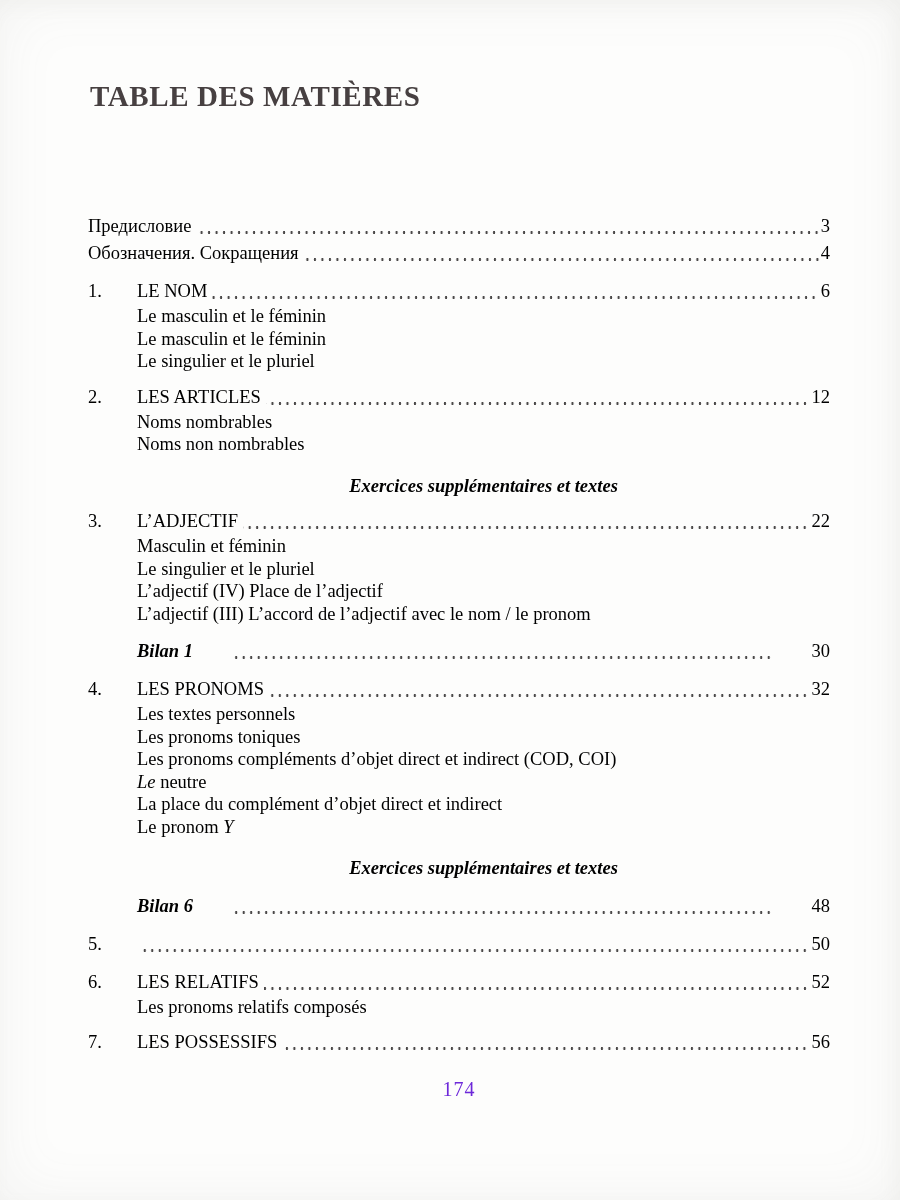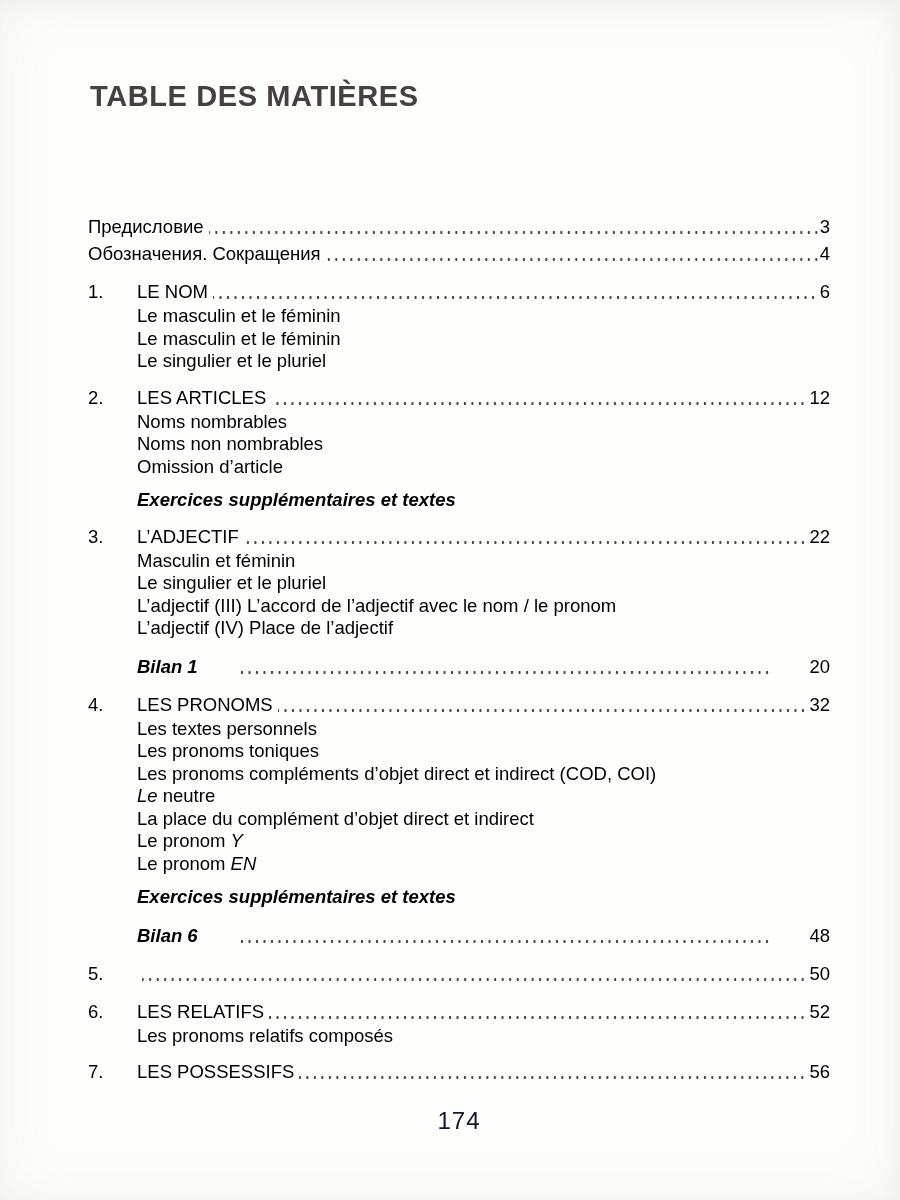--- a/index.html
+++ b/index.html
@@ -4,21 +4,21 @@
 <style>
   * { margin: 0; padding: 0; box-sizing: border-box; }
   html, body { background: #e9e8e6; }
   .page {
     position: relative;
     width: 900px;
     height: 1200px;
     margin: 0 auto;
     background: #fdfdfc;
     box-shadow: inset 0 0 60px rgba(120,115,110,0.07), inset -6px 6px 18px rgba(150,145,140,0.06);
-    font-family: Liberation Sans, sans-serif;
+    font-family: Liberation Serif, serif;
     color: #3c3a3a;
     padding: 80px 70px 0 88px;
     overflow: hidden;
   }
   .doc-title {
     font-size: 29px;
     font-weight: 700;
     letter-spacing: 0.6px;
     color: #474041;
     margin-left: 2px;
@@ -56,38 +56,39 @@
   .row-front { line-height: 27px; }
   .row-front .leader { margin-right: 0; }
   .row-chapter { margin-top: 11px; }
   .row-sub {
     line-height: 22.5px;
     padding-left: 49px;
   }
   .row-exercises {
     line-height: 22.5px;
     padding-left: 49px;
-    margin-top: 11px;
+    margin-top: 19px;
+    justify-content: center;
   }
   .row-exercises .label, .row-bilan .label {
     font-style: italic;
     font-weight: 700;
   }
   .row-bilan {
     margin-top: 13px;
     padding-left: 49px;
     gap: 36px;
   }
   .seg-i { font-style: italic; }
   .footer {
     margin-top: 22px;
     text-align: center;
-    font-size: 24px;
+    font-size: 20px;
     letter-spacing: 1px;
-    color: #0f172a;
+    color: #6d28d9;
   }
 </style>
 </head>
 <body>
 
 <div class="page">
   <h1 class="doc-title">TABLE DES MATIÈRES</h1>
 
   <div class="toc" id="toc">
       <div class="row row-front">
@@ -120,48 +121,45 @@
         <span class="label"><span>LES ARTICLES</span></span>
         <span class="leader"></span>
         <span class="pageno">12</span>
       </div>
       <div class="row row-sub">
         <span class="label"><span>Noms nombrables</span></span>
       </div>
       <div class="row row-sub">
         <span class="label"><span>Noms non nombrables</span></span>
       </div>
-      <div class="row row-sub">
-        <span class="label"><span>Omission d’article</span></span>
-      </div>
       <div class="row row-exercises">
         <span class="label"><span>Exercices supplémentaires et textes</span></span>
       </div>
       <div class="row row-chapter">
         <span class="num">3.</span>
         <span class="label"><span>L’ADJECTIF</span></span>
         <span class="leader"></span>
         <span class="pageno">22</span>
       </div>
       <div class="row row-sub">
         <span class="label"><span>Masculin et féminin</span></span>
       </div>
       <div class="row row-sub">
         <span class="label"><span>Le singulier et le pluriel</span></span>
       </div>
       <div class="row row-sub">
+        <span class="label"><span>L’adjectif (IV) Place de l’adjectif</span></span>
+      </div>
+      <div class="row row-sub">
         <span class="label"><span>L’adjectif (III) L’accord de l’adjectif avec le nom / le pronom</span></span>
-      </div>
-      <div class="row row-sub">
-        <span class="label"><span>L’adjectif (IV) Place de l’adjectif</span></span>
       </div>
       <div class="row row-bilan">
         <span class="label"><span>Bilan 1</span></span>
         <span class="leader"></span>
-        <span class="pageno">20</span>
+        <span class="pageno">30</span>
       </div>
       <div class="row row-chapter">
         <span class="num">4.</span>
         <span class="label"><span>LES PRONOMS</span></span>
         <span class="leader"></span>
         <span class="pageno">32</span>
       </div>
       <div class="row row-sub">
         <span class="label"><span>Les textes personnels</span></span>
       </div>
@@ -173,23 +171,20 @@
       </div>
       <div class="row row-sub">
         <span class="label"><span class="seg-i">Le</span><span> neutre</span></span>
       </div>
       <div class="row row-sub">
         <span class="label"><span>La place du complément d’objet direct et indirect</span></span>
       </div>
       <div class="row row-sub">
         <span class="label"><span>Le pronom </span><span class="seg-i">Y</span></span>
       </div>
-      <div class="row row-sub">
-        <span class="label"><span>Le pronom </span><span class="seg-i">EN</span></span>
-      </div>
       <div class="row row-exercises">
         <span class="label"><span>Exercices supplémentaires et textes</span></span>
       </div>
       <div class="row row-bilan">
         <span class="label"><span>Bilan 6</span></span>
         <span class="leader"></span>
         <span class="pageno">48</span>
       </div>
       <div class="row row-chapter">
         <span class="num">5.</span>

